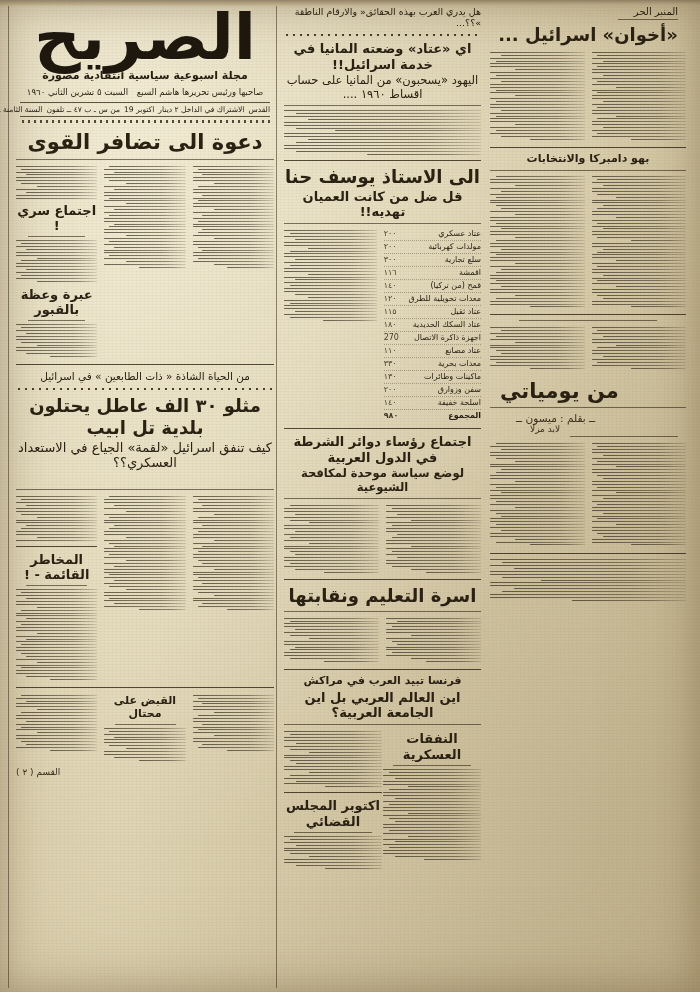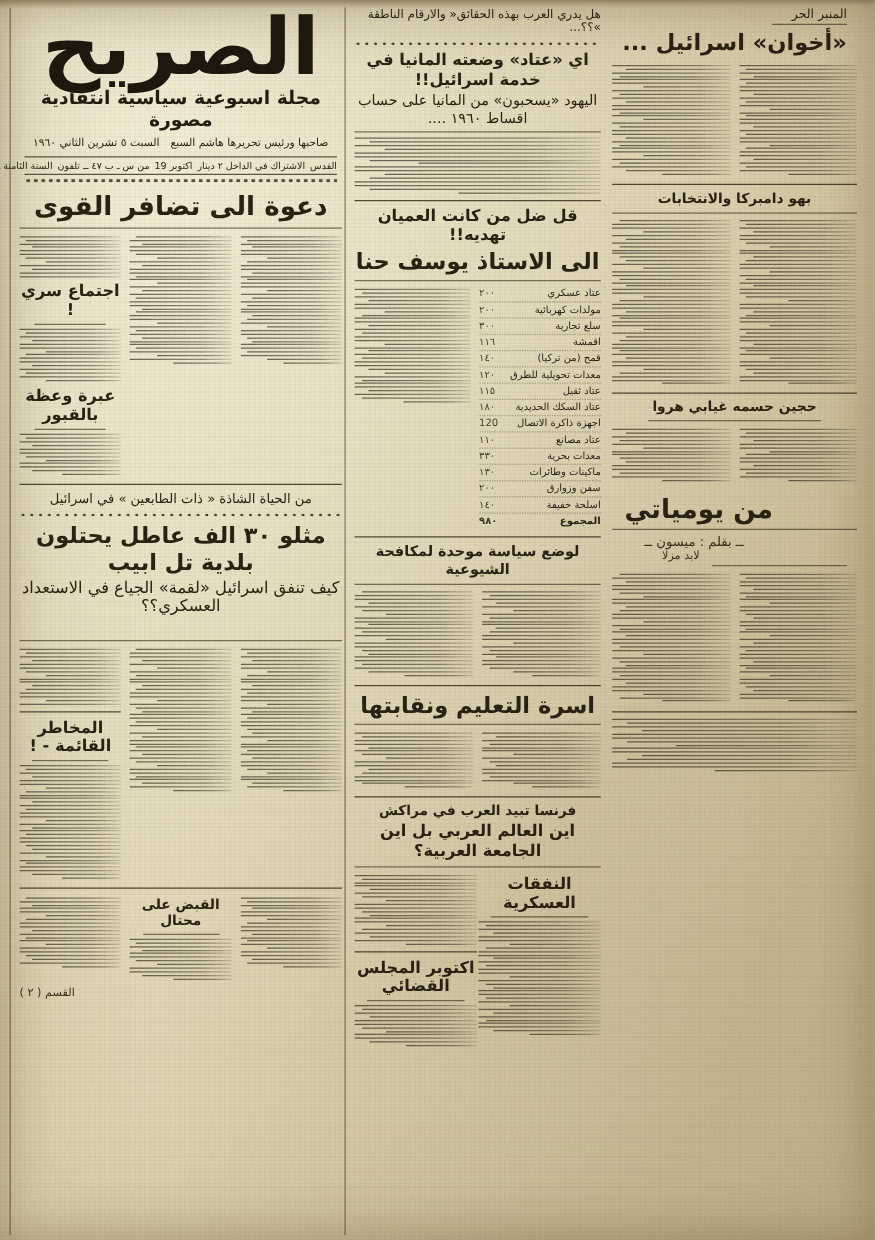--- a/index.html
+++ b/index.html
@@ -77,21 +77,21 @@
 
   
   .masthead{padding:2px 4px 0;text-align:center;}
   .logo{
     font-size:63px;font-weight:700;line-height:.96;color:#1d170e;
     letter-spacing:-2px;
     text-shadow:0 1px 0 rgba(255,250,230,.35);
     transform:scaleX(1.03);
   }
   .logo-sub{
-    font-size:15px;font-weight:700;margin-top:1px;color:#241c10;letter-spacing:.4px;
+    font-size:11px;font-weight:700;margin-top:1px;color:#241c10;letter-spacing:.4px;
   }
   .mast-line{
     font-size:8.6px;margin-top:5px;color:#2c2215;line-height:1.35;
   }
   .mast-band{
     margin-top:3px;border-top:1px solid rgba(45,34,18,.75);
     border-bottom:1px solid rgba(45,34,18,.75);
     padding:2px 0;display:flex;justify-content:space-between;gap:4px;font-size:7.6px;
   }
   .mast-band span{white-space:nowrap;}
@@ -287,21 +287,20 @@
           <div class="ln s1"></div>
             <div class="ln s4"></div>
             <div class="ln s2"></div>
             <div class="ln s1"></div>
           <div class="ln s1"></div>
             <div class="ln s5"></div>
         </div>
       </div>
 
       <div class="hr-solid"></div>
-      <div class="hd lg" style="margin:3px 0 3px;">حجين حسمه غيابي هروا</div>
       <div class="hr-thin" style="width:70%;margin:2px auto 4px;"></div>
 
       <div style="display:flex;gap:7px;">
         <div class="lines dense" style="flex:1;">
           <div class="ln s1"></div>
             <div class="ln s2"></div>
             <div class="ln s1"></div>
             <div class="ln s3"></div>
           <div class="ln s1"></div>
             <div class="ln s1"></div>
@@ -460,22 +459,22 @@
           <div class="ln s1"></div>
           <div class="ln s3"></div>
           <div class="ln s2"></div>
         <div class="ln s1"></div>
           <div class="ln s1"></div>
           <div class="ln s2"></div>
           <div class="ln s5"></div>
       </div>
 
       <div class="hr-solid"></div>
+      <div class="hd xl" style="margin:3px 0 2px;">الى الاستاذ يوسف حنا</div>
       <div class="hd md" style="margin-bottom:3px;">قل ضل من كانت العميان تهديه!!</div>
-      <div class="hd xl" style="margin:3px 0 2px;">الى الاستاذ يوسف حنا</div>
       <div class="hr-thin"></div>
 
       <div style="display:flex;gap:7px;">
         <div style="flex:1.05;">
           <div class="tbl">
             <div class="r">
                 <span>عتاد عسكري</span>
                 <span class="v num">٢٠٠</span>
               </div>
             <div class="r">
@@ -501,21 +500,21 @@
             <div class="r">
                 <span>عتاد ثقيل</span>
                 <span class="v num">١١٥</span>
               </div>
             <div class="r">
                 <span>عتاد السكك الحديدية</span>
                 <span class="v num">١٨٠</span>
               </div>
             <div class="r">
                 <span>اجهزة ذاكرة الاتصال</span>
-                <span class="v num">120</span>
+                <span class="v num">270</span>
               </div>
             <div class="r">
                 <span>عتاد مصانع</span>
                 <span class="v num">١١٠</span>
               </div>
             <div class="r">
                 <span>معدات بحرية</span>
                 <span class="v num">٣٣٠</span>
               </div>
             <div class="r">
@@ -566,20 +565,21 @@
             <div class="ln s1"></div>
             <div class="ln s1"></div>
           <div class="ln s3"></div>
             <div class="ln s1"></div>
             <div class="ln s2"></div>
             <div class="ln s5"></div>
         </div>
       </div>
 
       <div class="hr-solid" style="margin-top:6px;"></div>
+      <div class="hd md" style="margin:3px 0 2px;">اجتماع رؤساء دوائر الشرطة في الدول العربية</div>
       <div class="hd sm" style="margin-bottom:3px;">لوضع سياسة موحدة لمكافحة الشيوعية</div>
       <div class="hr-thin"></div>
 
       <div style="display:flex;gap:7px;">
         <div class="lines dense" style="flex:1;">
           <div class="ln s1"></div>
             <div class="ln s2"></div>
             <div class="ln s1"></div>
             <div class="ln s3"></div>
           <div class="ln s1"></div>

